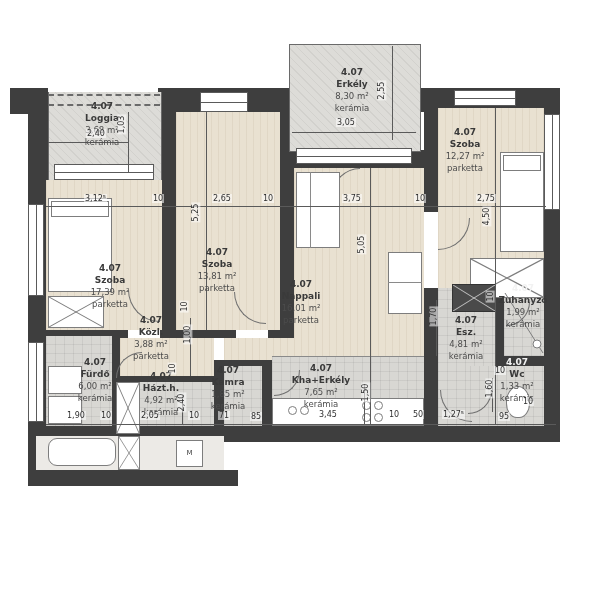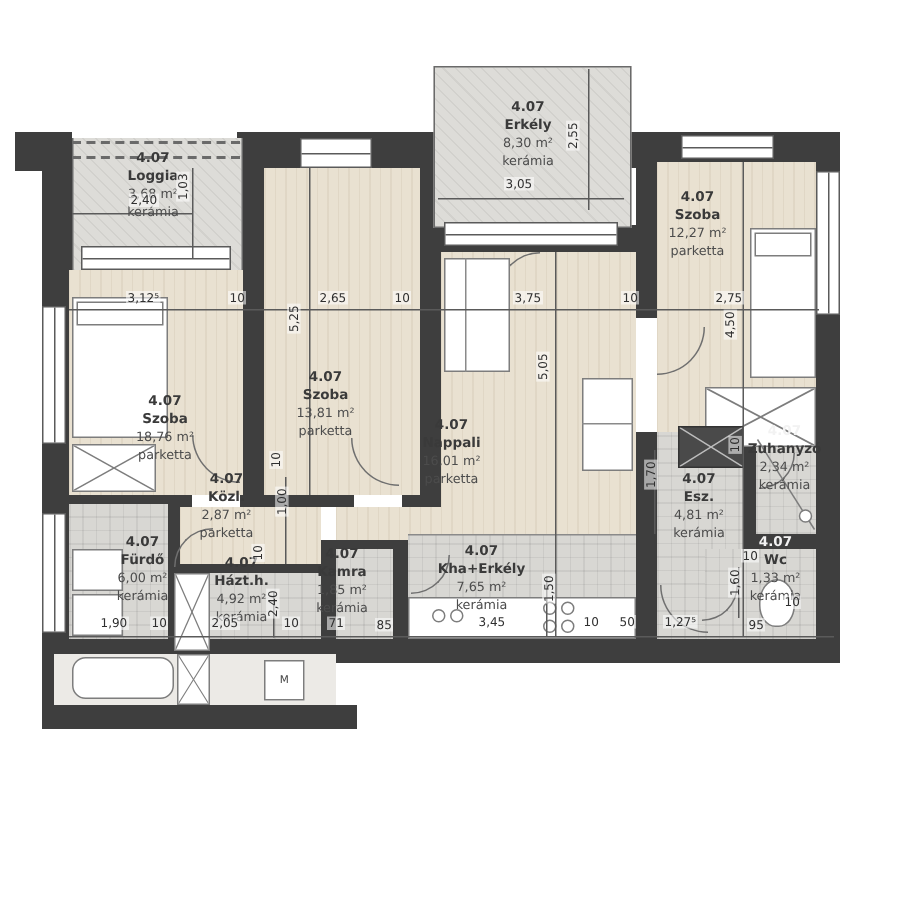--- a/index.html
+++ b/index.html
@@ -238,39 +238,39 @@
   </div>
   <div class="rl" style="left:420px;top:126px;width:90px;">
     <div class="u">4.07</div>
     <div class="n">Szoba</div>
     <div class="a">12,27 m²</div>
     <div class="f">parketta</div>
   </div>
   <div class="rl" style="left:66px;top:262px;width:88px;">
     <div class="u">4.07</div>
     <div class="n">Szoba</div>
-    <div class="a">18,76 m²</div>
+    <div class="a">17,39 m²</div>
     <div class="f">parketta</div>
   </div>
   <div class="rl" style="left:174px;top:246px;width:86px;">
     <div class="u">4.07</div>
     <div class="n">Szoba</div>
     <div class="a">13,81 m²</div>
     <div class="f">parketta</div>
   </div>
   <div class="rl" style="left:258px;top:278px;width:86px;">
     <div class="u">4.07</div>
     <div class="n">Nappali</div>
     <div class="a">16,01 m²</div>
     <div class="f">parketta</div>
   </div>
   <div class="rl" style="left:114px;top:314px;width:74px;">
     <div class="u">4.07</div>
     <div class="n">Közl.</div>
-    <div class="a">2,87 m²</div>
+    <div class="a">3,88 m²</div>
     <div class="f">parketta</div>
   </div>
   <div class="rl" style="left:56px;top:356px;width:78px;">
     <div class="u">4.07</div>
     <div class="n">Fürdő</div>
     <div class="a">6,00 m²</div>
     <div class="f">kerámia</div>
   </div>
   <div class="rl" style="left:124px;top:370px;width:74px;">
     <div class="u">4.07</div>
@@ -292,21 +292,21 @@
   </div>
   <div class="rl" style="left:430px;top:314px;width:72px;">
     <div class="u">4.07</div>
     <div class="n">Esz.</div>
     <div class="a">4,81 m²</div>
     <div class="f">kerámia</div>
   </div>
   <div class="rl onwall" style="left:486px;top:282px;width:74px;">
     <div class="u">4.07</div>
     <div class="n">Zuhanyzó</div>
-    <div class="a">2,34 m²</div>
+    <div class="a">1,99 m²</div>
     <div class="f">kerámia</div>
   </div>
   <div class="rl onwall" style="left:486px;top:356px;width:62px;">
     <div class="u">4.07</div>
     <div class="n">Wc</div>
     <div class="a">1,33 m²</div>
     <div class="f">kerámia</div>
   </div>
 
 </div>

